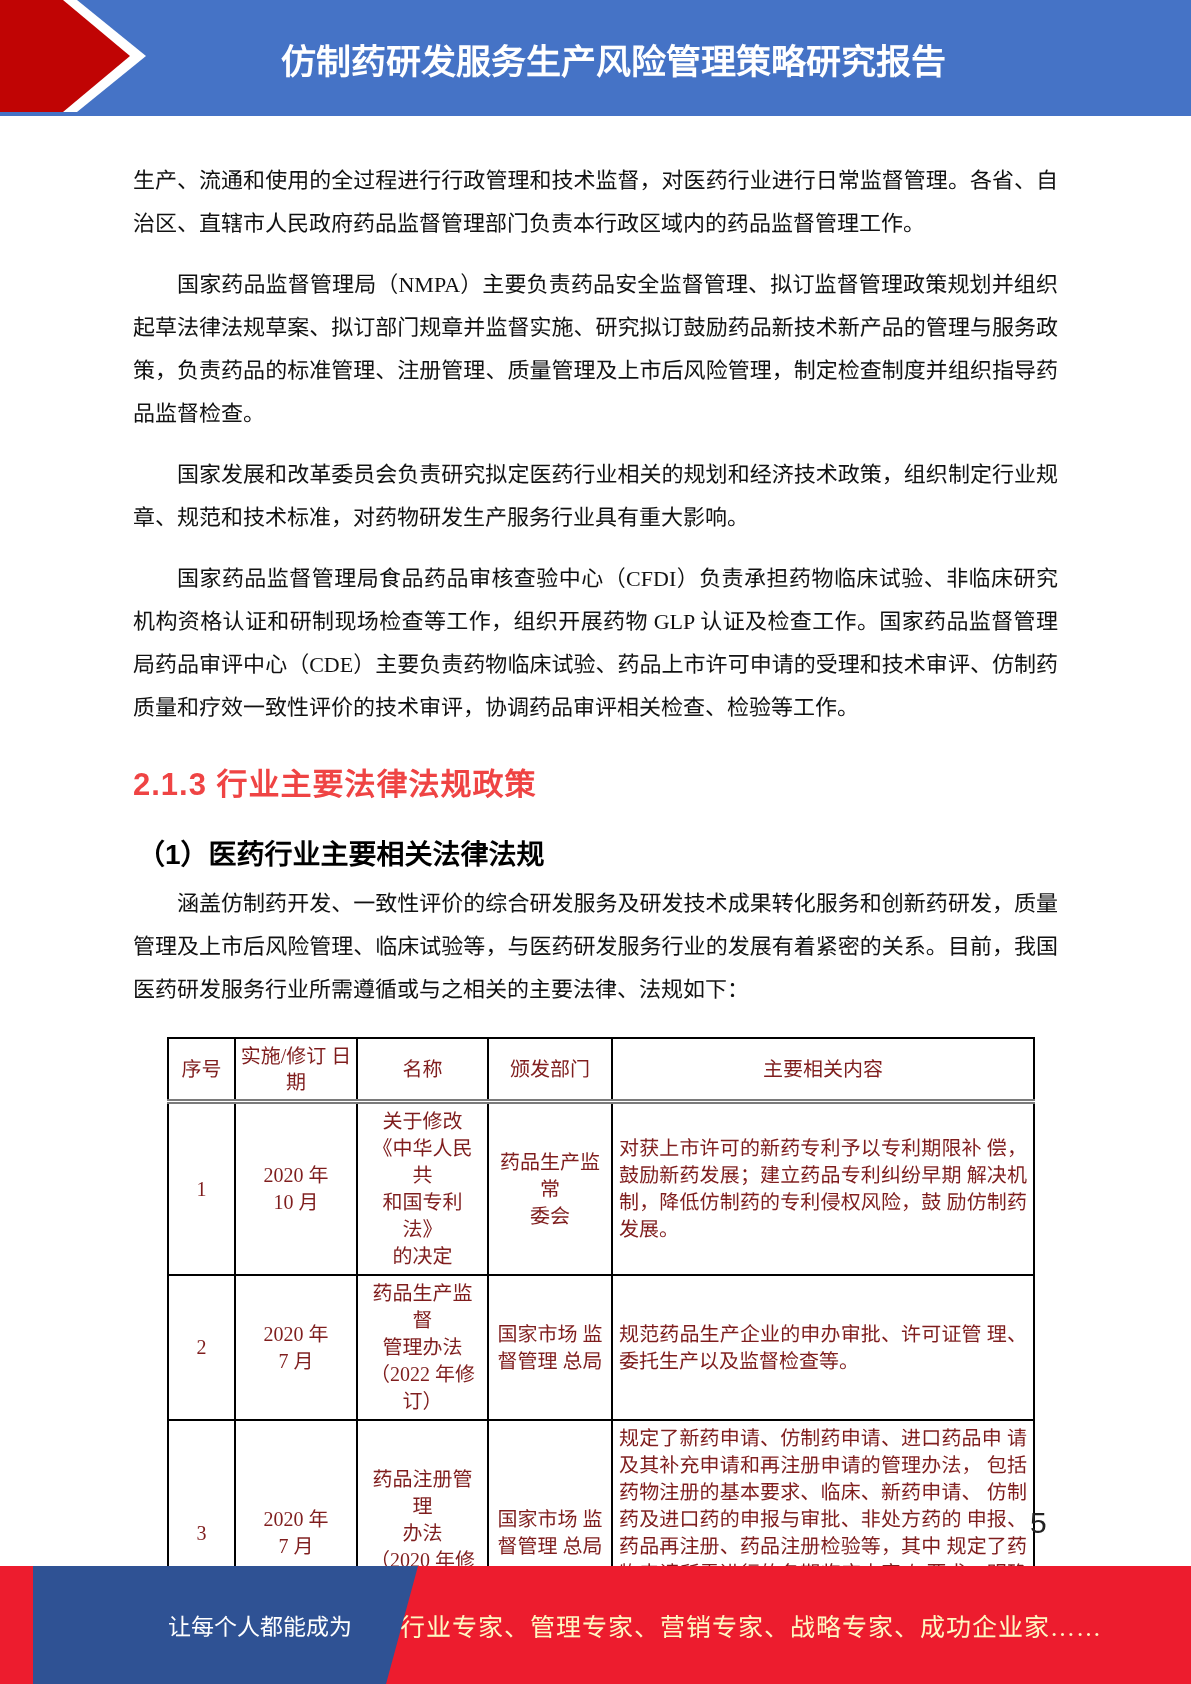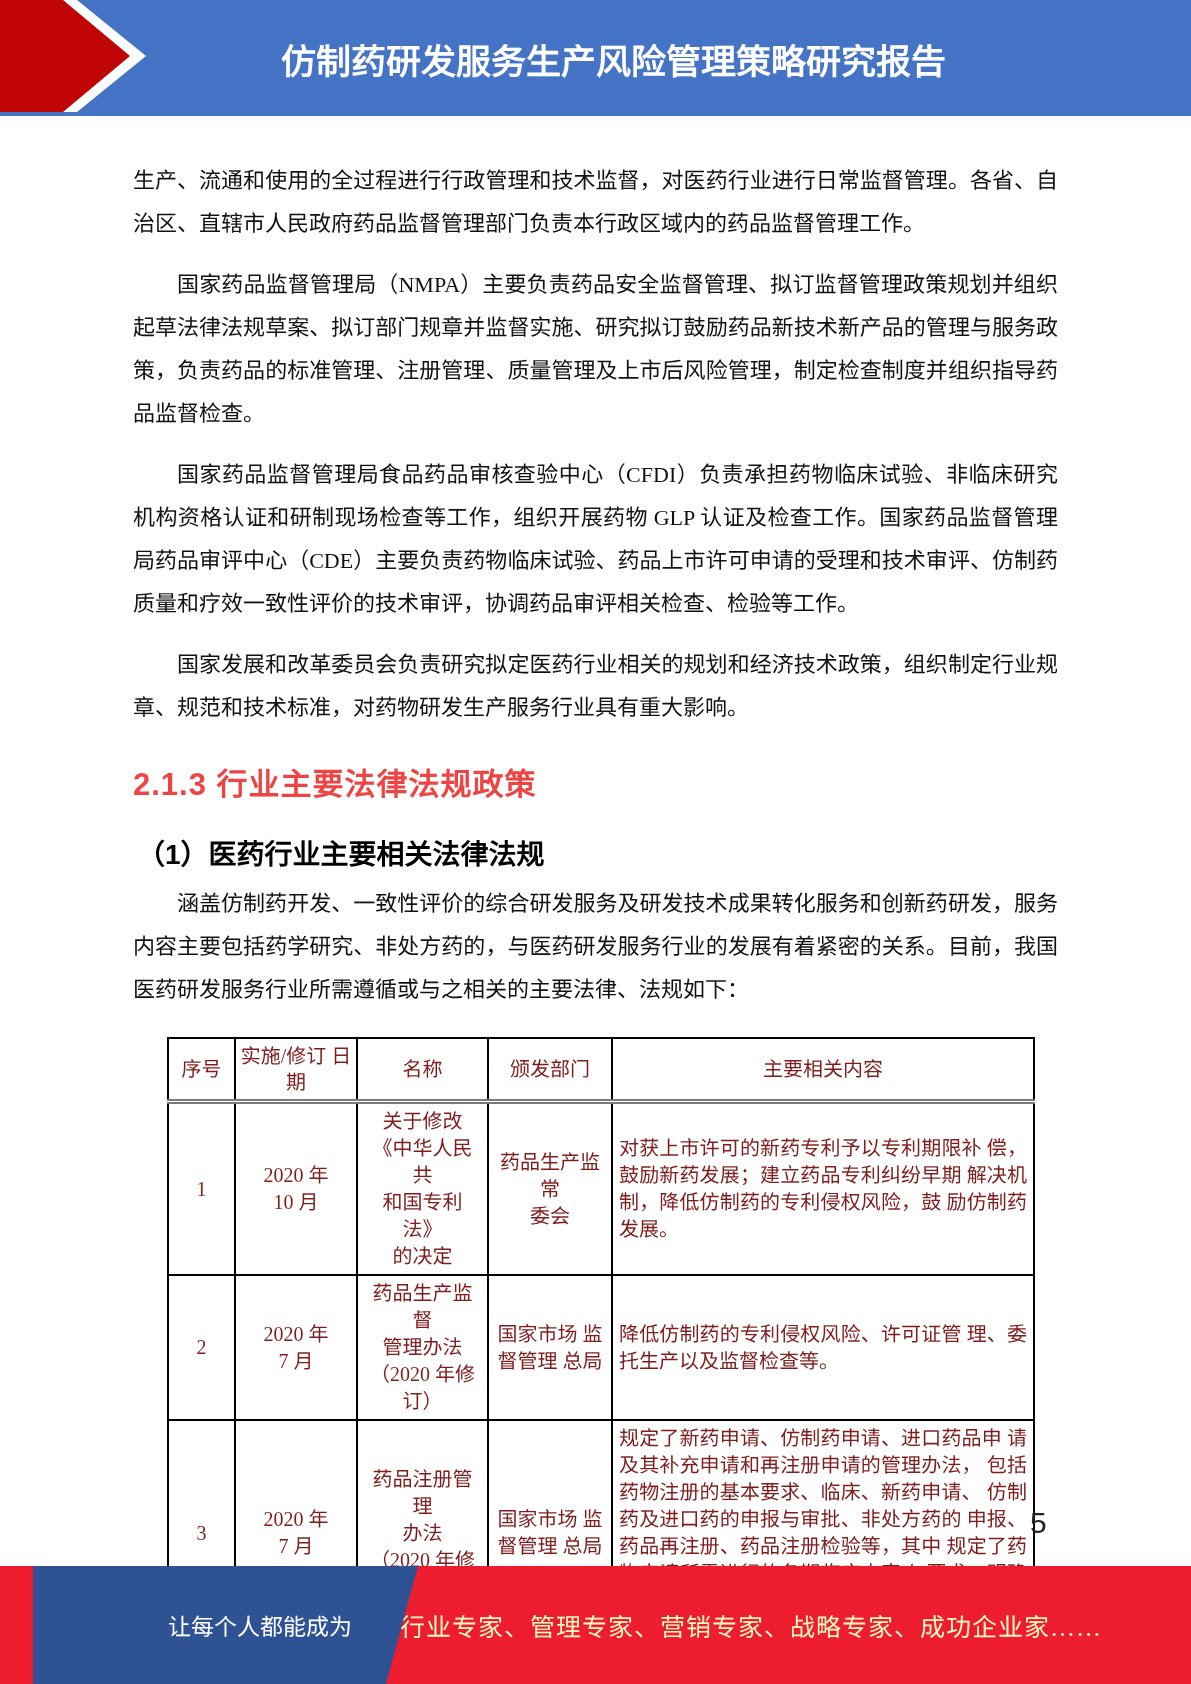--- a/index.html
+++ b/index.html
@@ -89,27 +89,27 @@
     <svg class="banner-arrow" viewBox="0 0 162 112" preserveAspectRatio="none" aria-hidden="true">
       <polygon points="0,0 77,0 146,56 77,112 0,112" fill="#ffffff"></polygon>
       <polygon points="0,0 63,0 130,56 63,112 0,112" fill="#C00404"></polygon>
     </svg>
     <div class="banner-title">仿制药研发服务生产风险管理策略研究报告</div>
   </div>
 
   <div class="content">
     <p class="para no-indent">生产、流通和使用的全过程进行行政管理和技术监督，对医药行业进行日常监督管理。各省、自治区、直辖市人民政府药品监督管理部门负责本行政区域内的药品监督管理工作。</p>
     <p class="para">国家药品监督管理局（NMPA）主要负责药品安全监督管理、拟订监督管理政策规划并组织起草法律法规草案、拟订部门规章并监督实施、研究拟订鼓励药品新技术新产品的管理与服务政策，负责药品的标准管理、注册管理、质量管理及上市后风险管理，制定检查制度并组织指导药品监督检查。</p>
+    <p class="para">国家发展和改革委员会负责研究拟定医药行业相关的规划和经济技术政策，组织制定行业规章、规范和技术标准，对药物研发生产服务行业具有重大影响。</p>
     <p class="para">国家药品监督管理局食品药品审核查验中心（CFDI）负责承担药物临床试验、非临床研究机构资格认证和研制现场检查等工作，组织开展药物 GLP 认证及检查工作。国家药品监督管理局药品审评中心（CDE）主要负责药物临床试验、药品上市许可申请的受理和技术审评、仿制药质量和疗效一致性评价的技术审评，协调药品审评相关检查、检验等工作。</p>
-    <p class="para">国家发展和改革委员会负责研究拟定医药行业相关的规划和经济技术政策，组织制定行业规章、规范和技术标准，对药物研发生产服务行业具有重大影响。</p>
 
     <h2 class="h-sec">2.1.3 行业主要法律法规政策</h2>
     <h3 class="h-sub">（1）医药行业主要相关法律法规</h3>
 
-    <p class="para">涵盖仿制药开发、一致性评价的综合研发服务及研发技术成果转化服务和创新药研发，服务内容主要包括药学研究、非处方药的，与医药研发服务行业的发展有着紧密的关系。目前，我国医药研发服务行业所需遵循或与之相关的主要法律、法规如下：</p>
+    <p class="para">涵盖仿制药开发、一致性评价的综合研发服务及研发技术成果转化服务和创新药研发，质量管理及上市后风险管理、临床试验等，与医药研发服务行业的发展有着紧密的关系。目前，我国医药研发服务行业所需遵循或与之相关的主要法律、法规如下：</p>
 
     <table class="rpt">
       <colgroup>
         <col style="width:67px">
           <col style="width:122px">
           <col style="width:131px">
           <col style="width:124px">
           <col style="width:422px">
       </colgroup>
       <thead>
@@ -134,25 +134,25 @@
           <td class="c-dept">药品生产监 常
 委会</td>
           <td class="c-content">对获上市许可的新药专利予以专利期限补 偿，鼓励新药发展；建立药品专利纠纷早期 解决机制，降低仿制药的专利侵权风险，鼓 励仿制药发展。</td>
         </tr>
         <tr>
           <td class="c-no">2</td>
           <td class="c-date">2020 年
 7 月</td>
           <td class="c-name">药品生产监 督
 管理办法
-（2020 年修
+（2022 年修
 订）</td>
           <td class="c-dept">国家市场 监
 督管理 总局</td>
-          <td class="c-content">降低仿制药的专利侵权风险、许可证管 理、委托生产以及监督检查等。</td>
+          <td class="c-content">规范药品生产企业的申办审批、许可证管 理、委托生产以及监督检查等。</td>
         </tr>
         <tr>
           <td class="c-no">3</td>
           <td class="c-date">2020 年
 7 月</td>
           <td class="c-name">药品注册管 理
 办法
 （2020 年修
 订）</td>
           <td class="c-dept">国家市场 监

